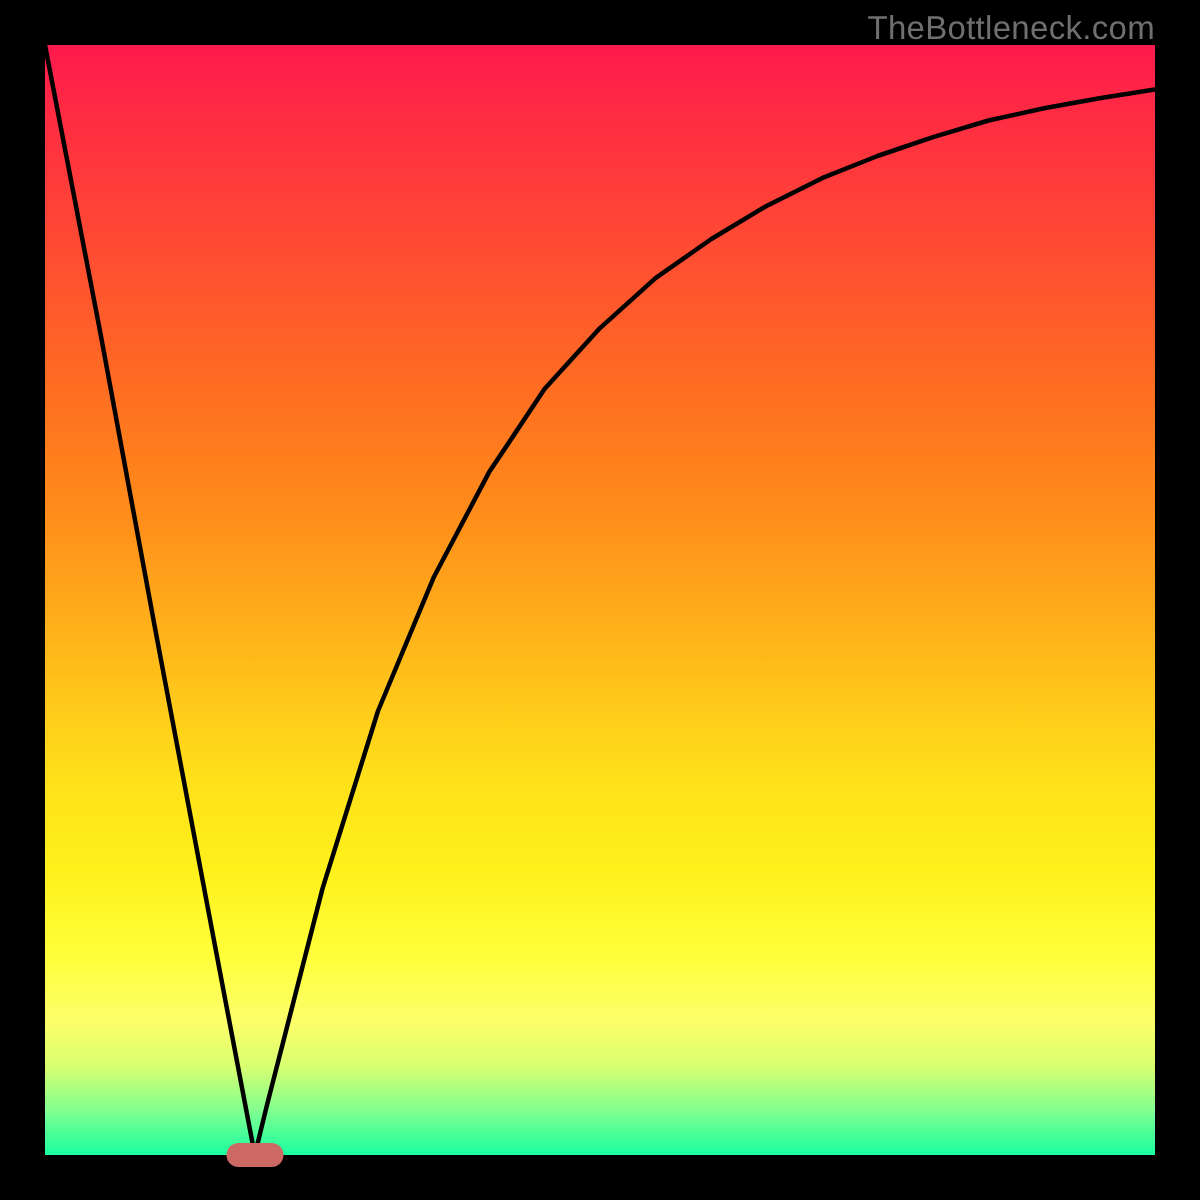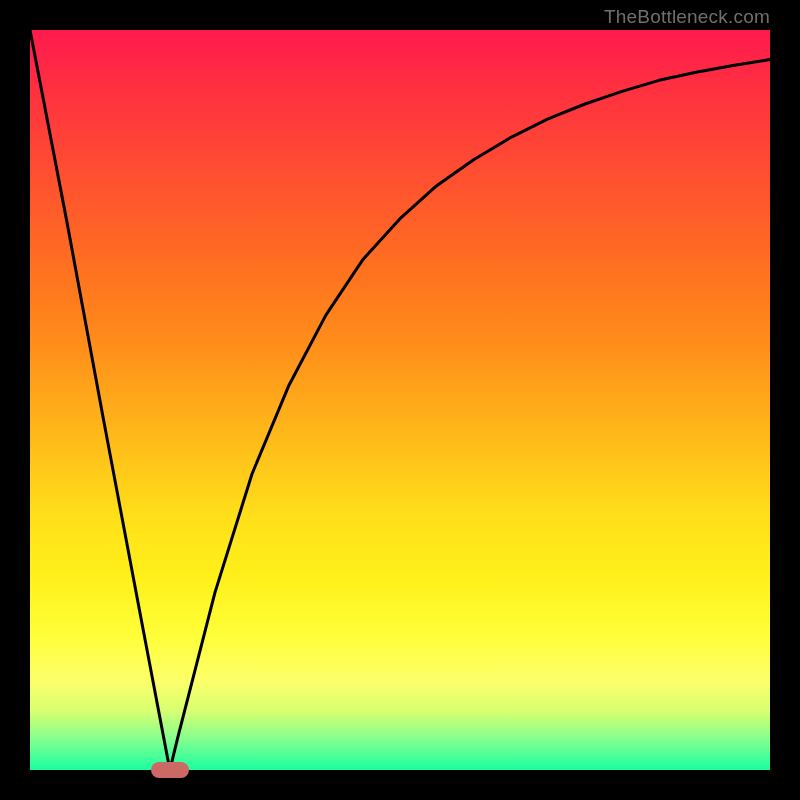--- a/index.html
+++ b/index.html
@@ -38,21 +38,21 @@
       #d8ff70 92%,
       #80ff90 96%,
       #1affa0 100%
     );
   }
   .attribution {
     position: absolute;
     top: 6px;
     right: 30px;
     color: #6f6f6f;
-    font-size: 19px;
+    font-size: 22px;
     letter-spacing: 0.2px;
     font-weight: 400;
     user-select: none;
   }
   .marker {
     position: absolute;
     width: 38px;
     height: 16px;
     border-radius: 8px;
     background: #cc6965;

